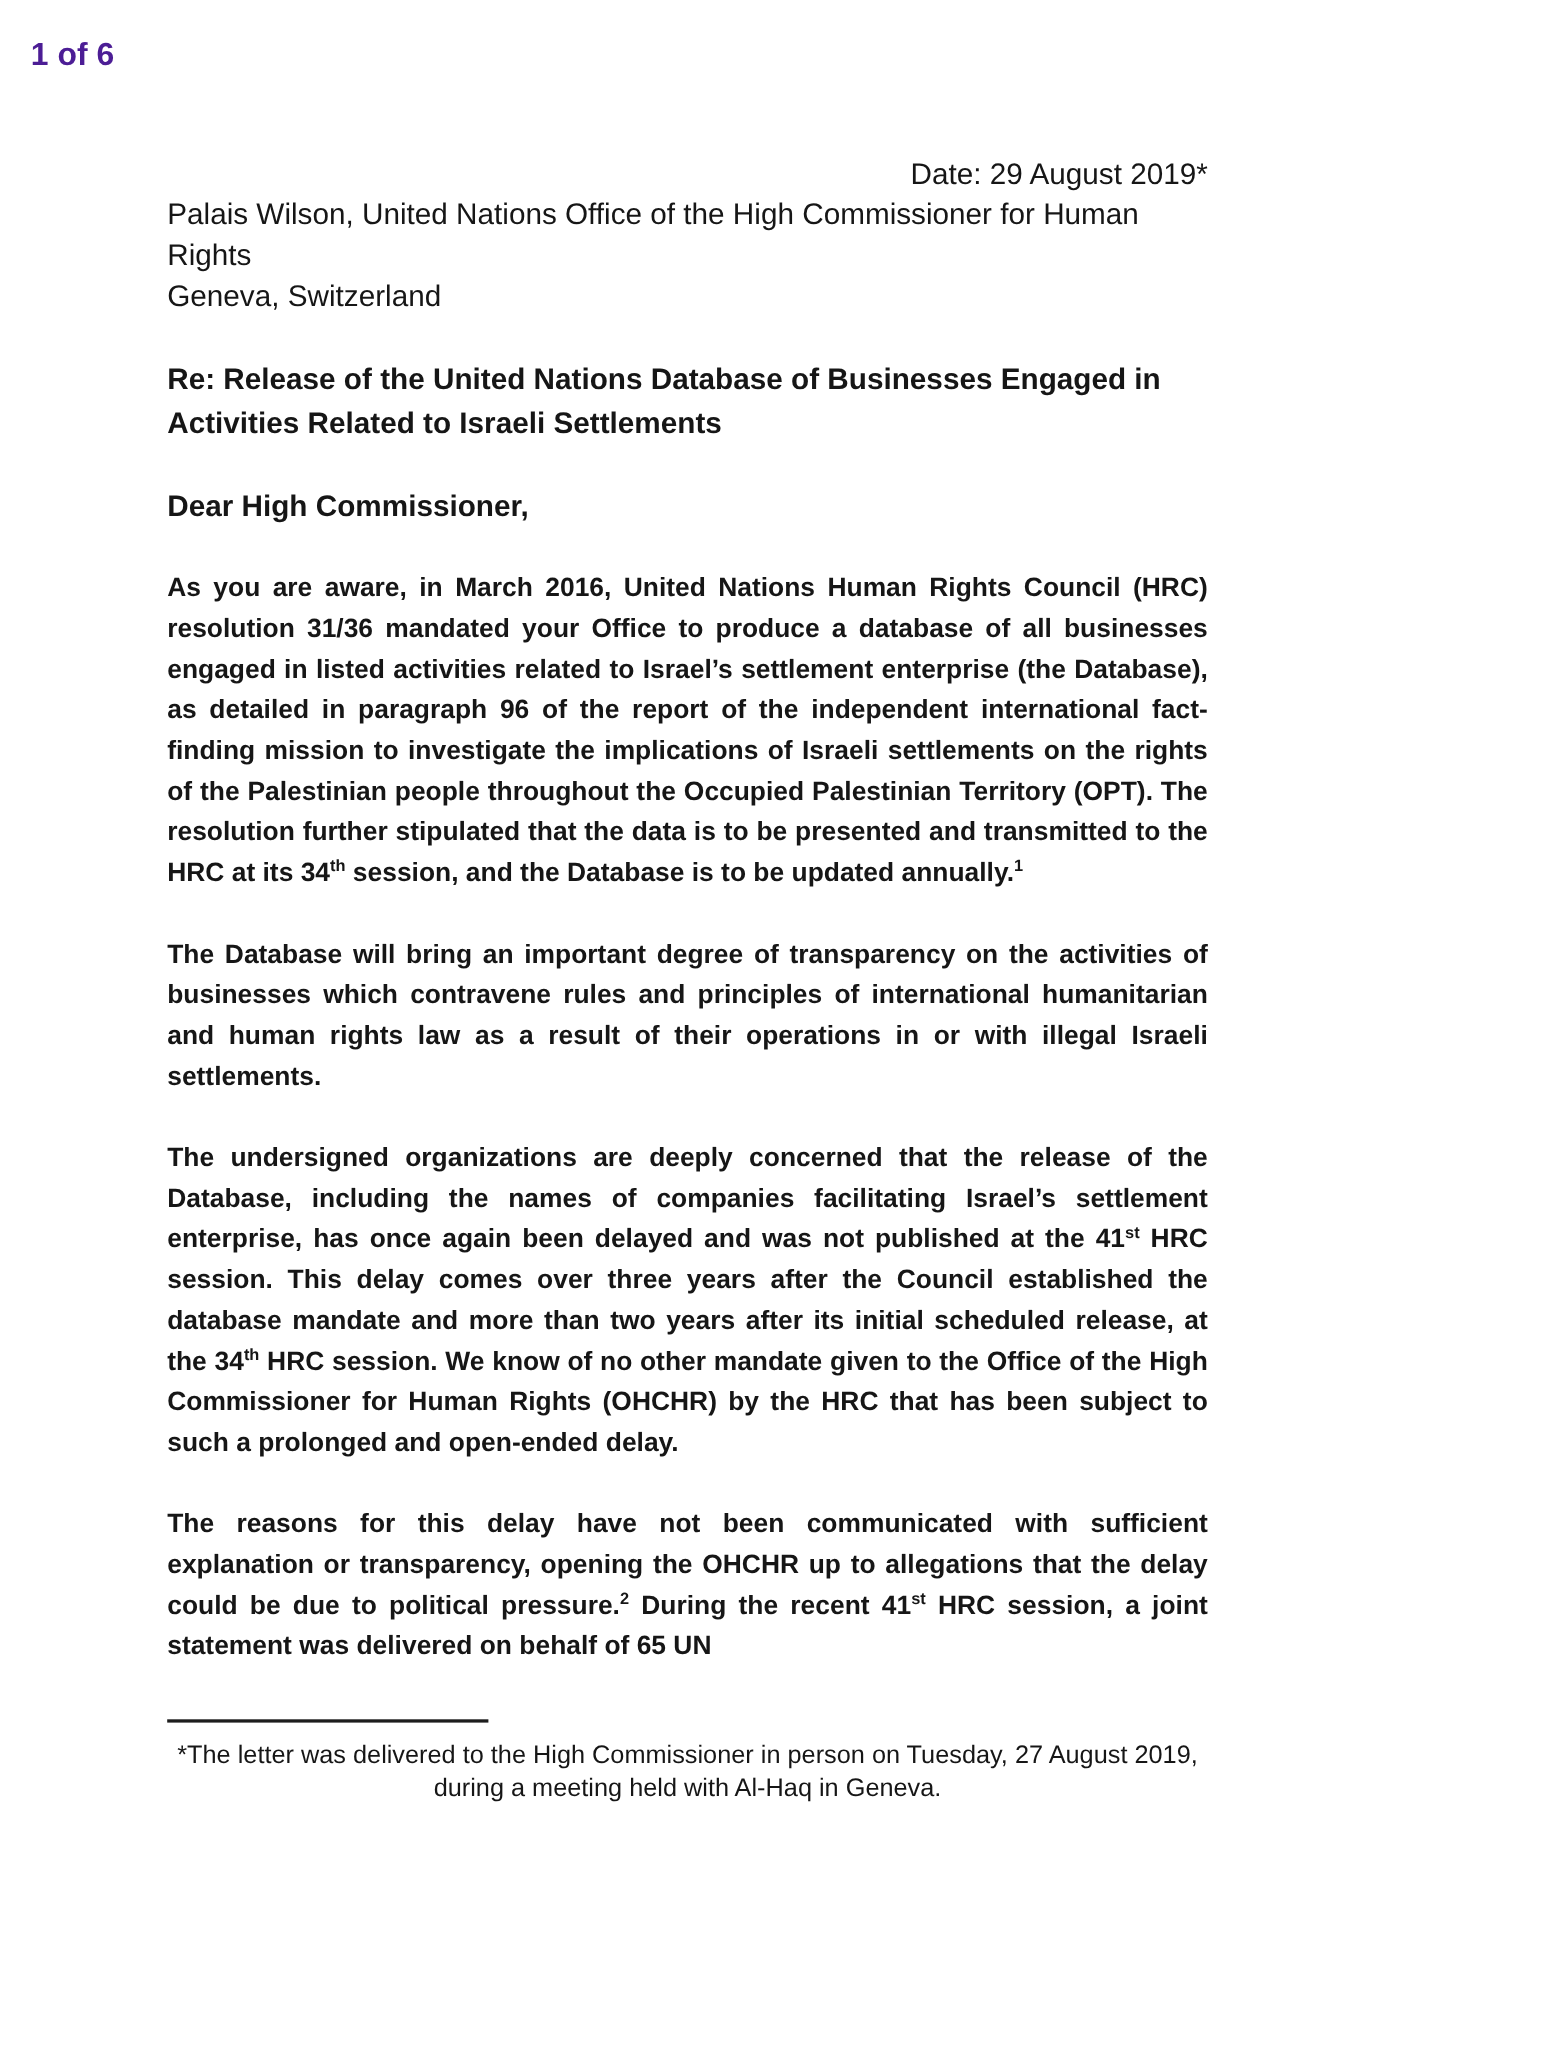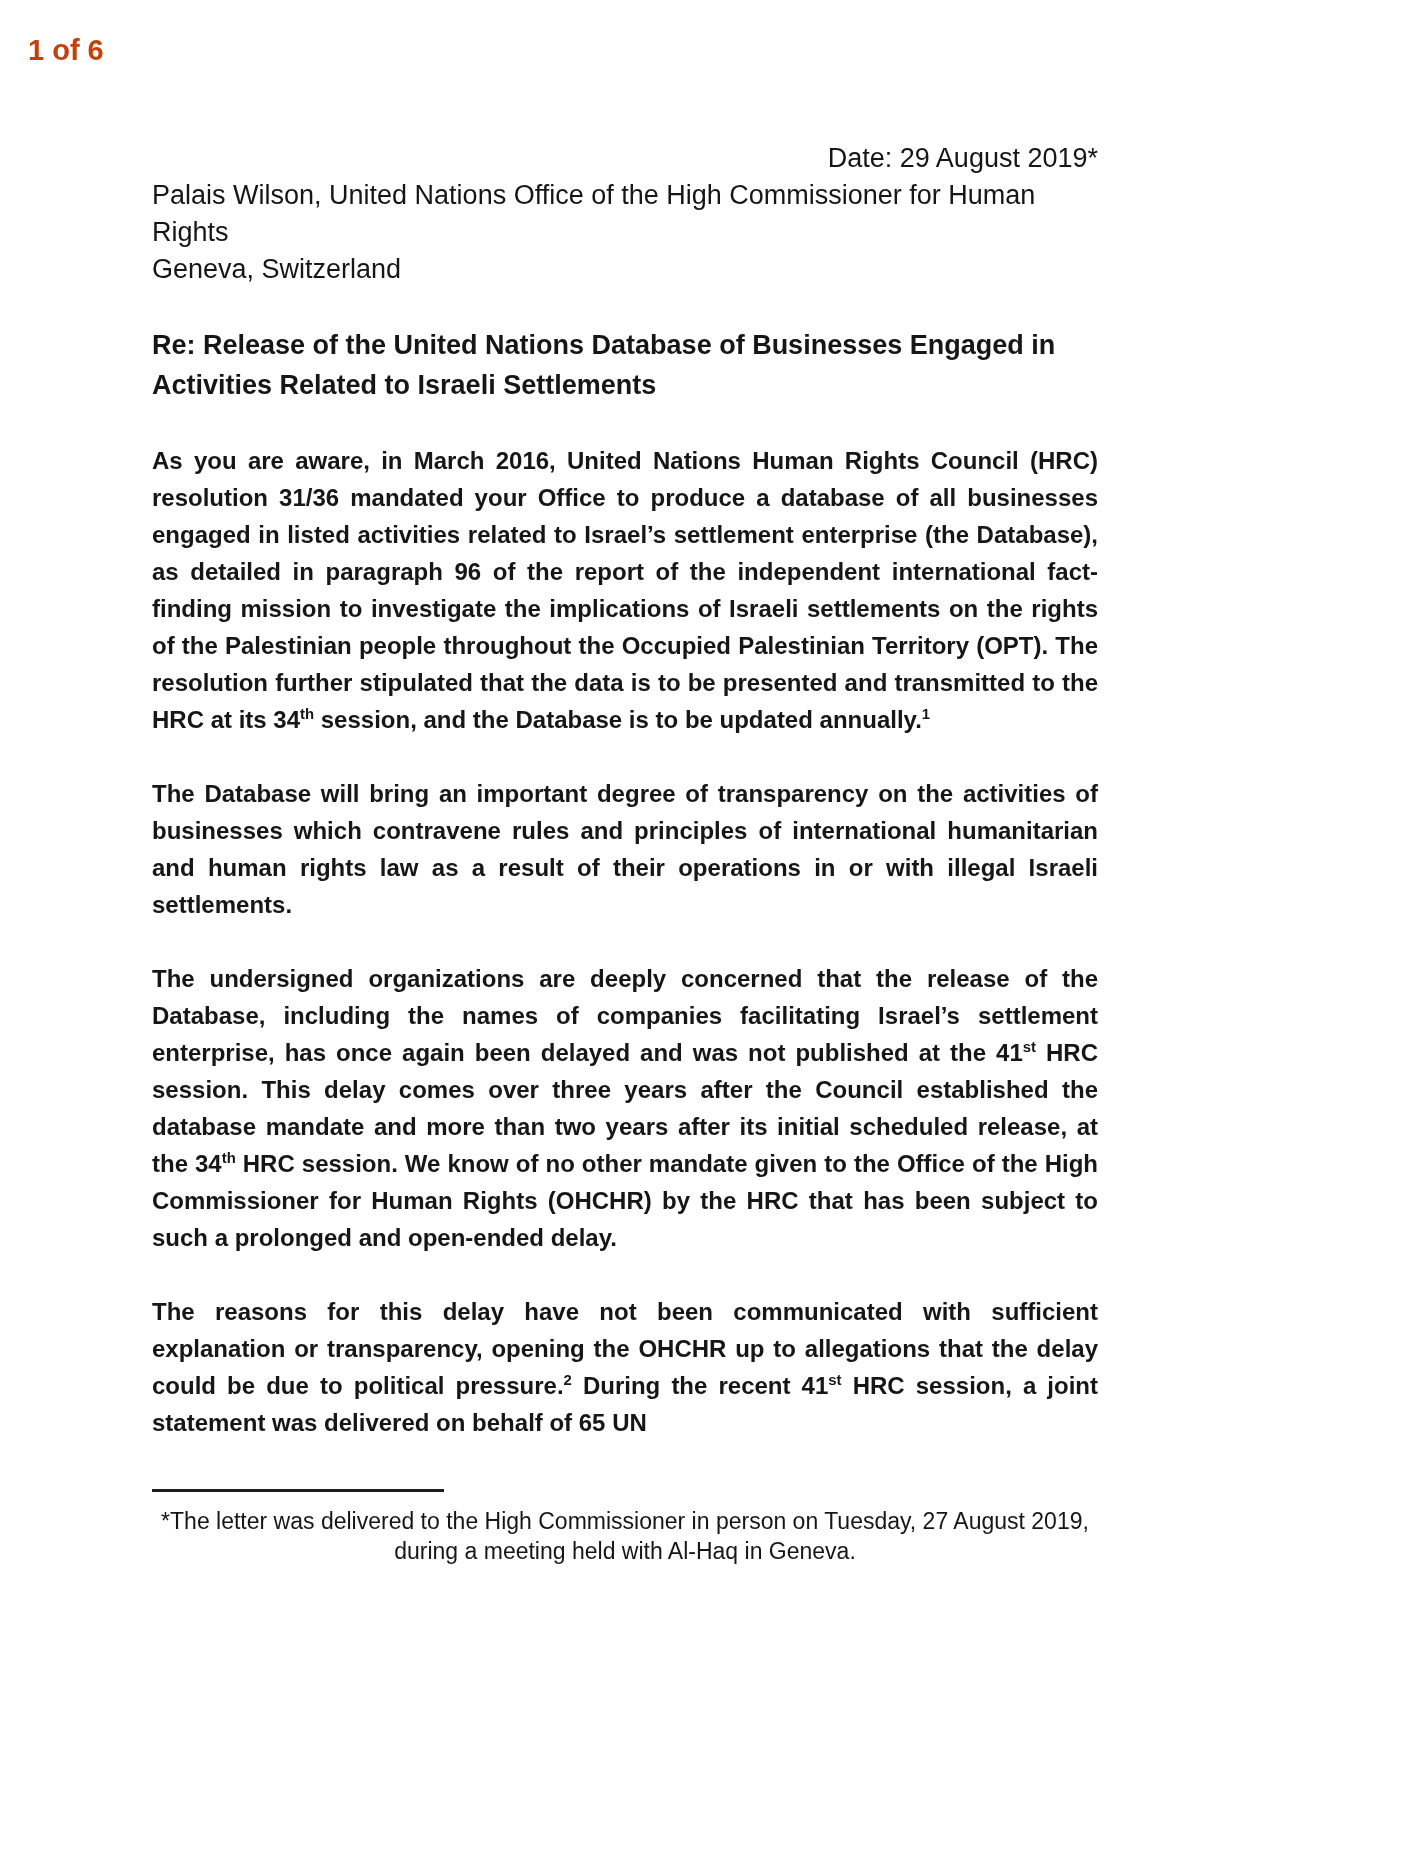--- a/index.html
+++ b/index.html
@@ -14,21 +14,21 @@
     font-family: "Liberation Sans", sans-serif;
     color: #161616;
     overflow: hidden;
   }
   .page-indicator {
     position: absolute;
     top: 34px;
     left: 28px;
     font-size: 29px;
     font-weight: bold;
-    color: #c2410c;
+    color: #4c1d95;
   }
   .content {
     position: absolute;
     left: 152px;
     top: 140px;
     width: 946px;
   }
   .date-line {
     text-align: right;
     font-size: 27px;
@@ -84,20 +84,21 @@
 
   <div class="date-line">Date: 29 August 2019*</div>
 
   <div class="recipient">
     <div class="addr-line">Palais Wilson, United Nations Office of the High Commissioner for Human Rights</div>
     <div class="addr-line">Geneva, Switzerland</div>
   </div>
 
   <div class="subject">Re: Release of the United Nations Database of Businesses Engaged in Activities Related to Israeli Settlements</div>
 
+  <div class="salutation">Dear High Commissioner,</div>
 
   <p class="para"><span>As you are aware, in March 2016, United Nations Human Rights Council (HRC) resolution 31/36 mandated your Office to produce a database of all businesses engaged in listed activities related to Israel’s settlement enterprise (the Database), as detailed in paragraph 96 of the report of the independent international fact-finding mission to investigate the implications of Israeli settlements on the rights of the Palestinian people throughout the Occupied Palestinian Territory (OPT). The resolution further stipulated that the data is to be presented and transmitted to the HRC at its 34</span><sup>th</sup><span> session, and the Database is to be updated annually.</span><sup>1</sup></p>
   <p class="para"><span>The Database will bring an important degree of transparency on the activities of businesses which contravene rules and principles of international humanitarian and human rights law as a result of their operations in or with illegal Israeli settlements.</span></p>
   <p class="para"><span>The undersigned organizations are deeply concerned that the release of the Database, including the names of companies facilitating Israel’s settlement enterprise, has once again been delayed and was not published at the 41</span><sup>st</sup><span> HRC session. This delay comes over three years after the Council established the database mandate and more than two years after its initial scheduled release, at the 34</span><sup>th</sup><span> HRC session. We know of no other mandate given to the Office of the High Commissioner for Human Rights (OHCHR) by the HRC that has been subject to such a prolonged and open-ended delay.</span></p>
   <p class="para"><span>The reasons for this delay have not been communicated with sufficient explanation or transparency, opening the OHCHR up to allegations that the delay could be due to political pressure.</span><sup>2</sup><span> During the recent 41</span><sup>st</sup><span> HRC session, a joint statement was delivered on behalf of 65 UN</span></p>
 
   <div class="footnote-sep"></div>
 
   <div class="footnotes">
     <div class="footnote"><span>*The letter was delivered to the High Commissioner in person on Tuesday, 27 August 2019, during a meeting held with Al-Haq in Geneva.</span></div>

